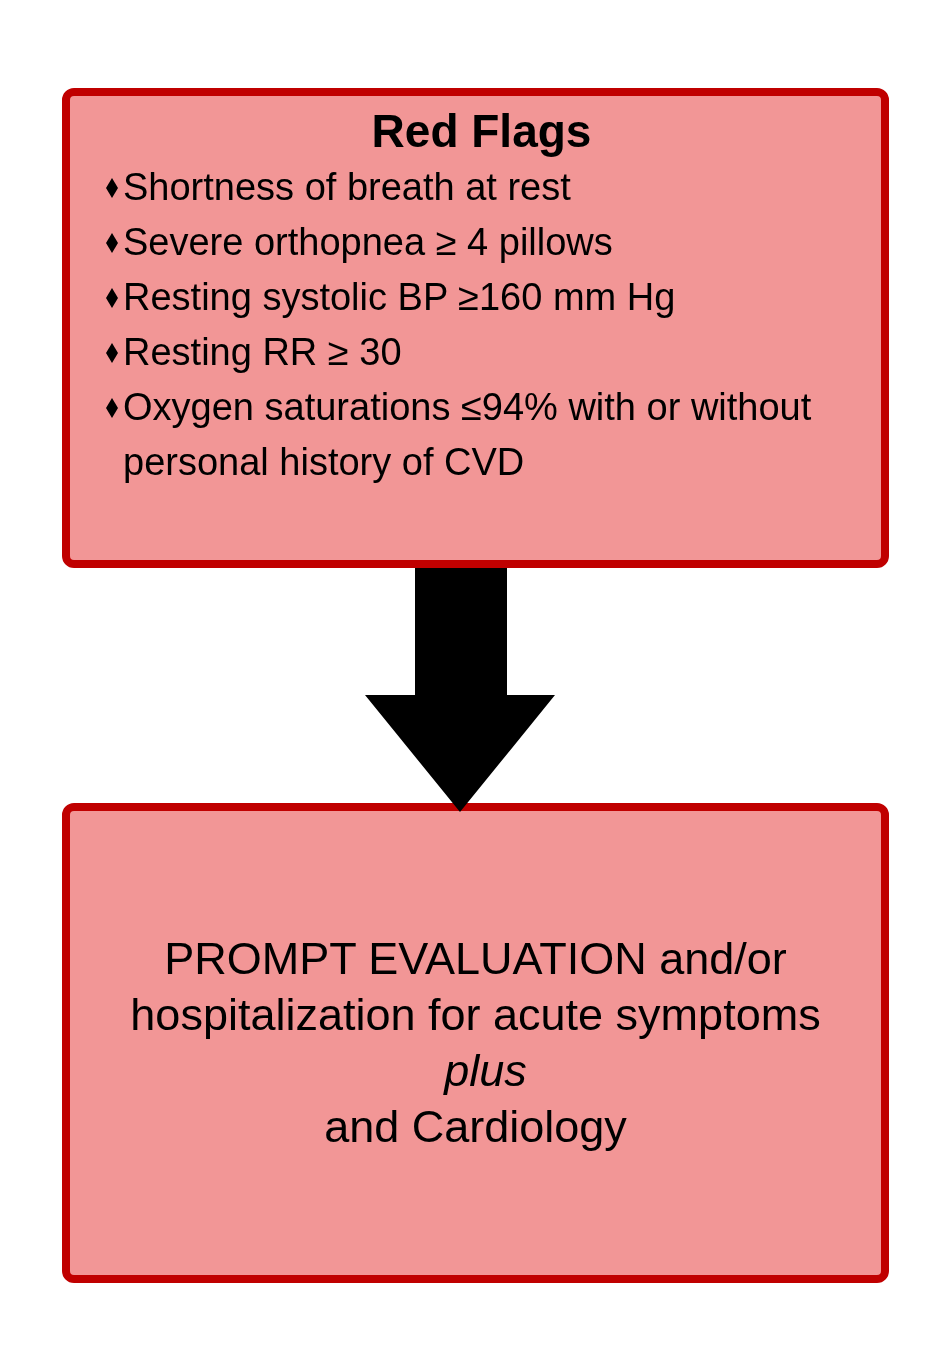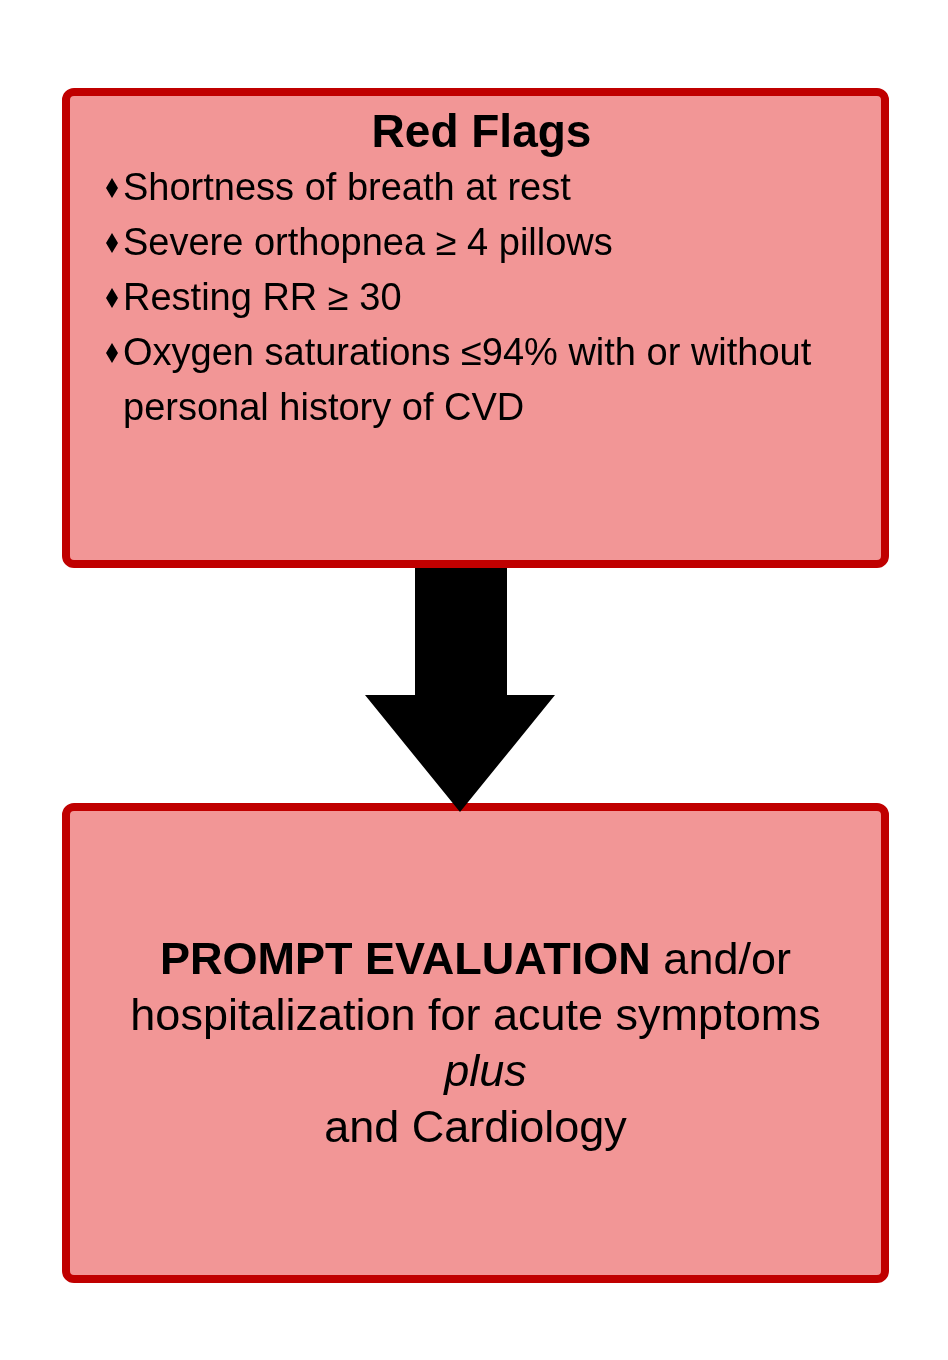--- a/index.html
+++ b/index.html
@@ -72,38 +72,42 @@
     justify-content: center;
     align-items: center;
     text-align: center;
     padding: 0 8px;
   }
   .action-line {
     font-size: 45px;
     line-height: 56px;
     white-space: pre-wrap;
   }
-  .b { font-weight: bold; margin-top: 48px; }
+  .b { font-weight: normal; margin-top: 48px; }
   .i { font-style: italic; margin-left: 20px; }
 </style>
 </head>
 <body>
 
 <div class="canvas">
 
   <div class="flow-box redflags-box">
     <div class="box-title">Red Flags</div>
     <ul class="redflag-list">
       <li>
         <span class="diamond"></span>
         <span>Shortness of breath at rest</span>
       </li>
       <li>
         <span class="diamond"></span>
         <span>Severe orthopnea ≥ 4 pillows</span>
+      </li>
+      <li>
+        <span class="diamond"></span>
+        <span>Resting systolic BP ≥160 mm Hg</span>
       </li>
       <li>
         <span class="diamond"></span>
         <span>Resting RR ≥ 30</span>
       </li>
       <li>
         <span class="diamond"></span>
         <span>Oxygen saturations ≤94% with or without personal history of CVD</span>
       </li>
     </ul>

